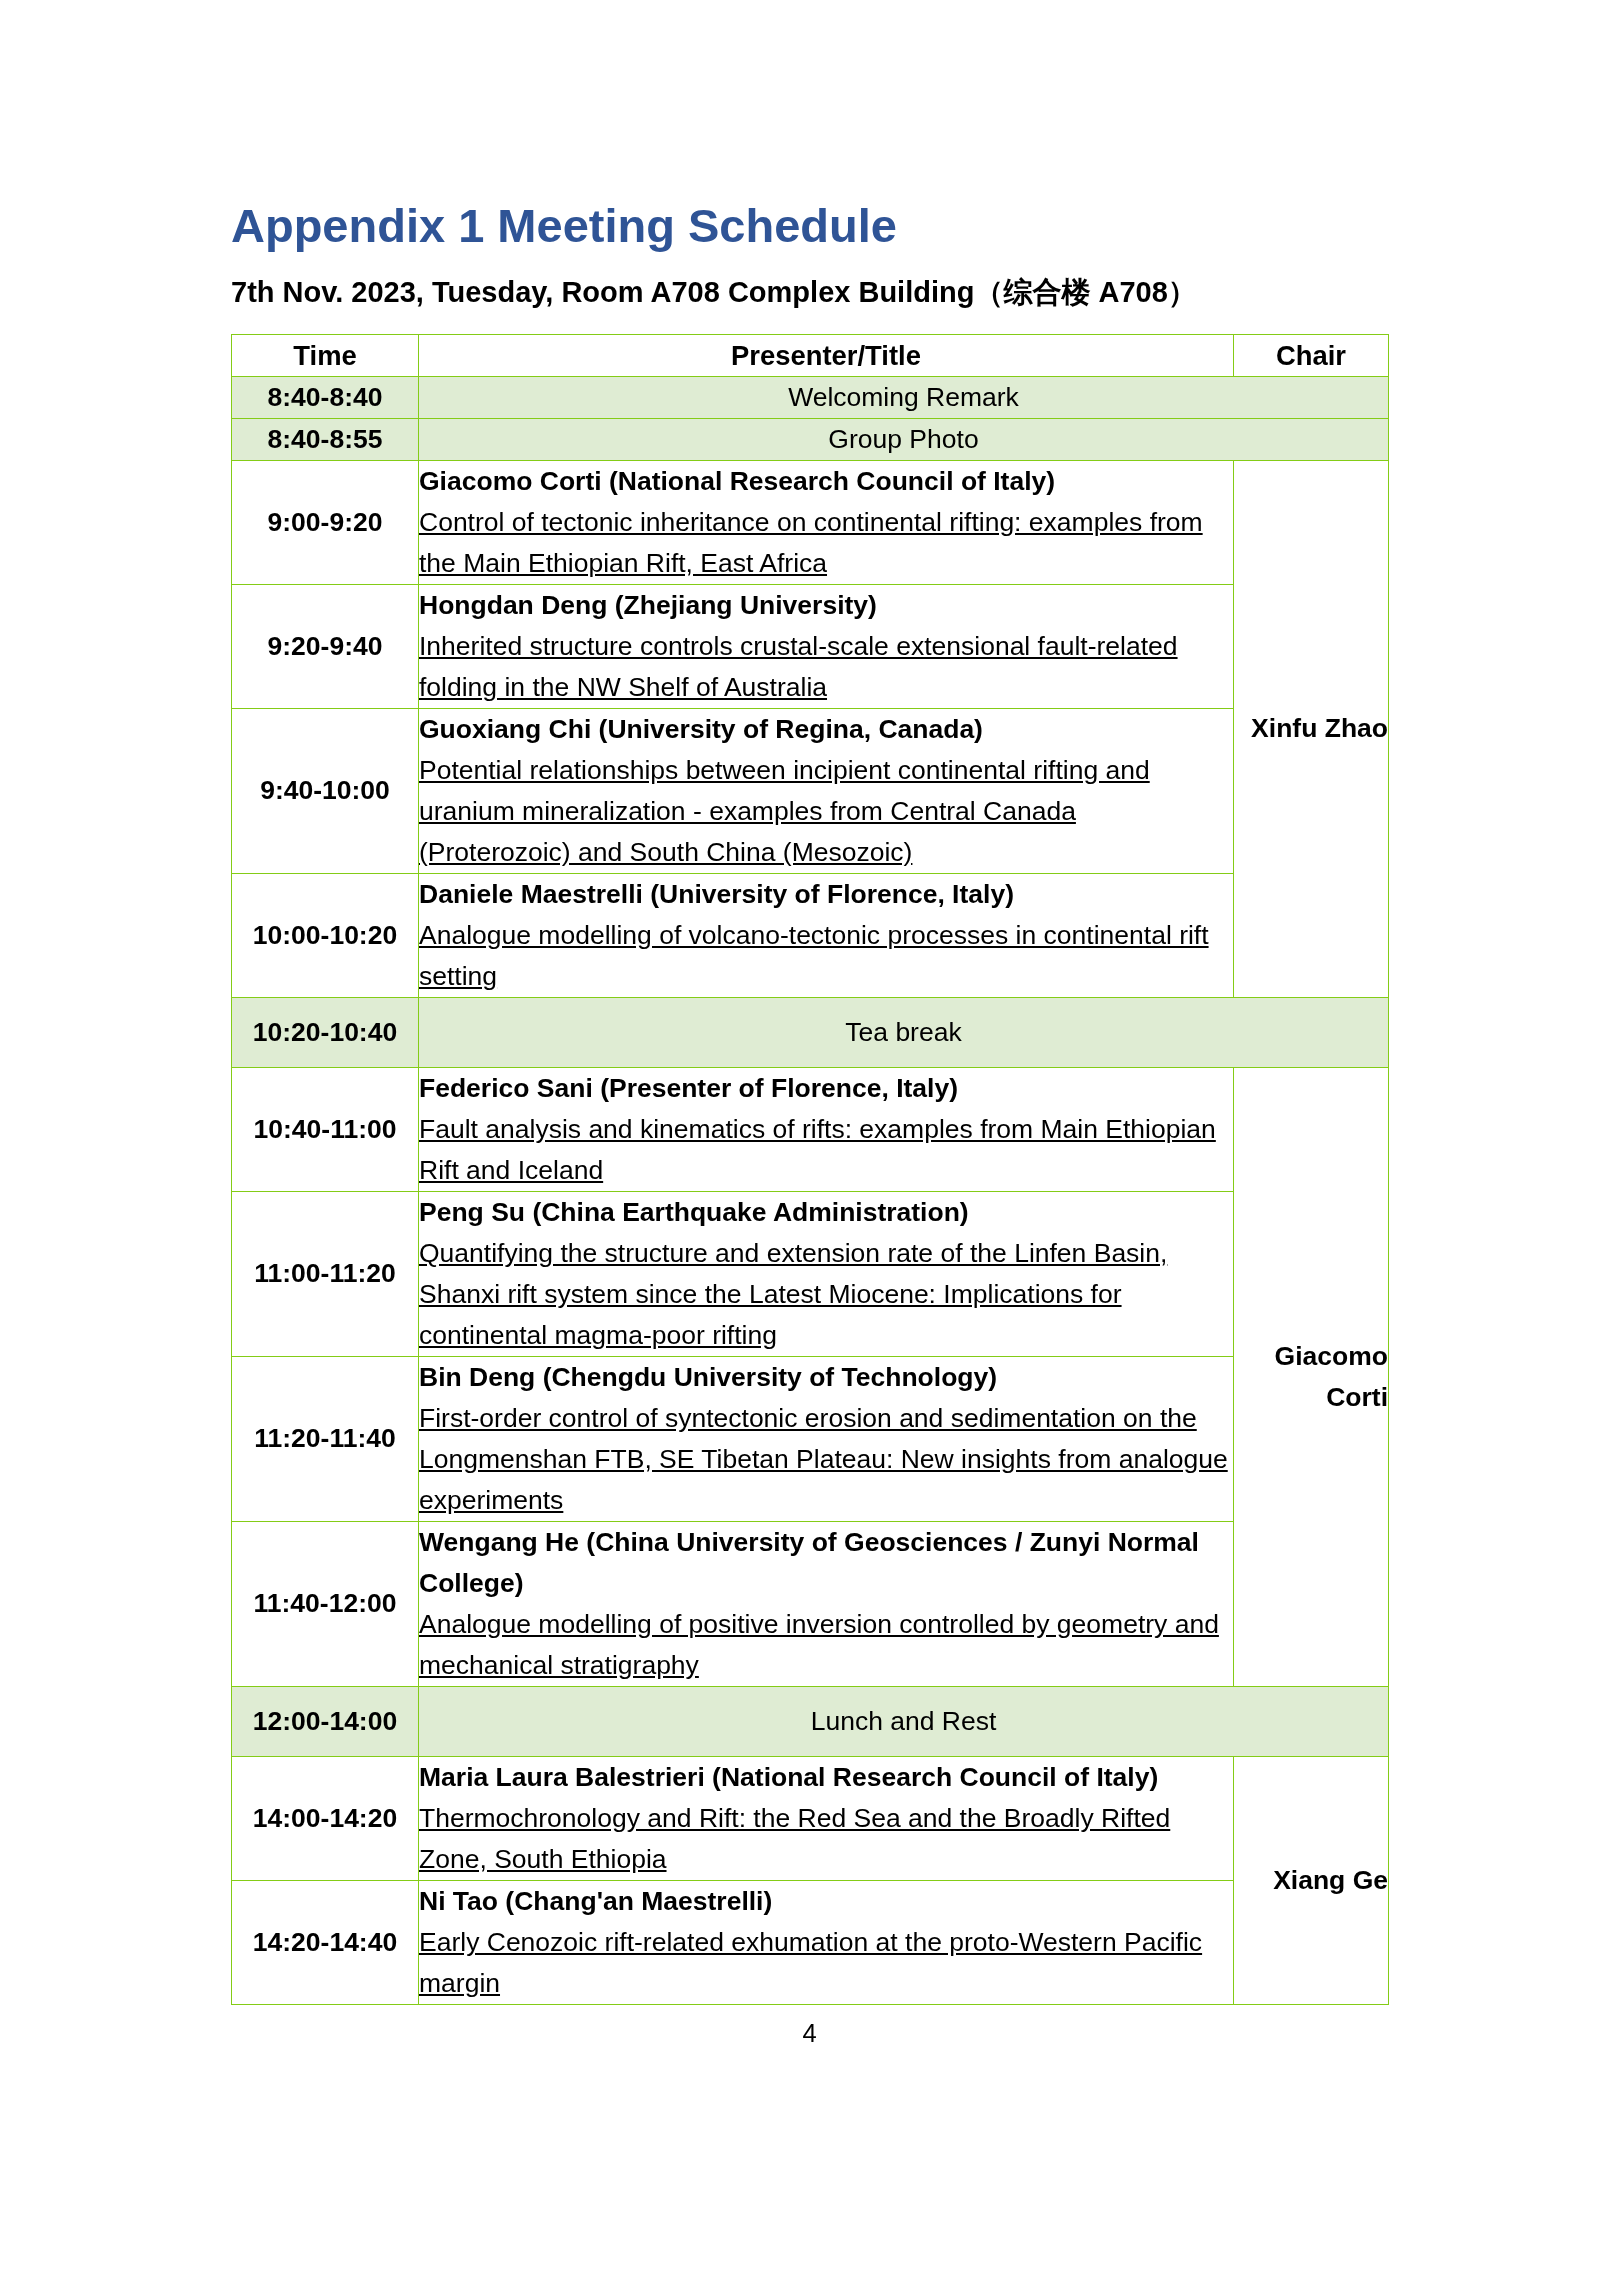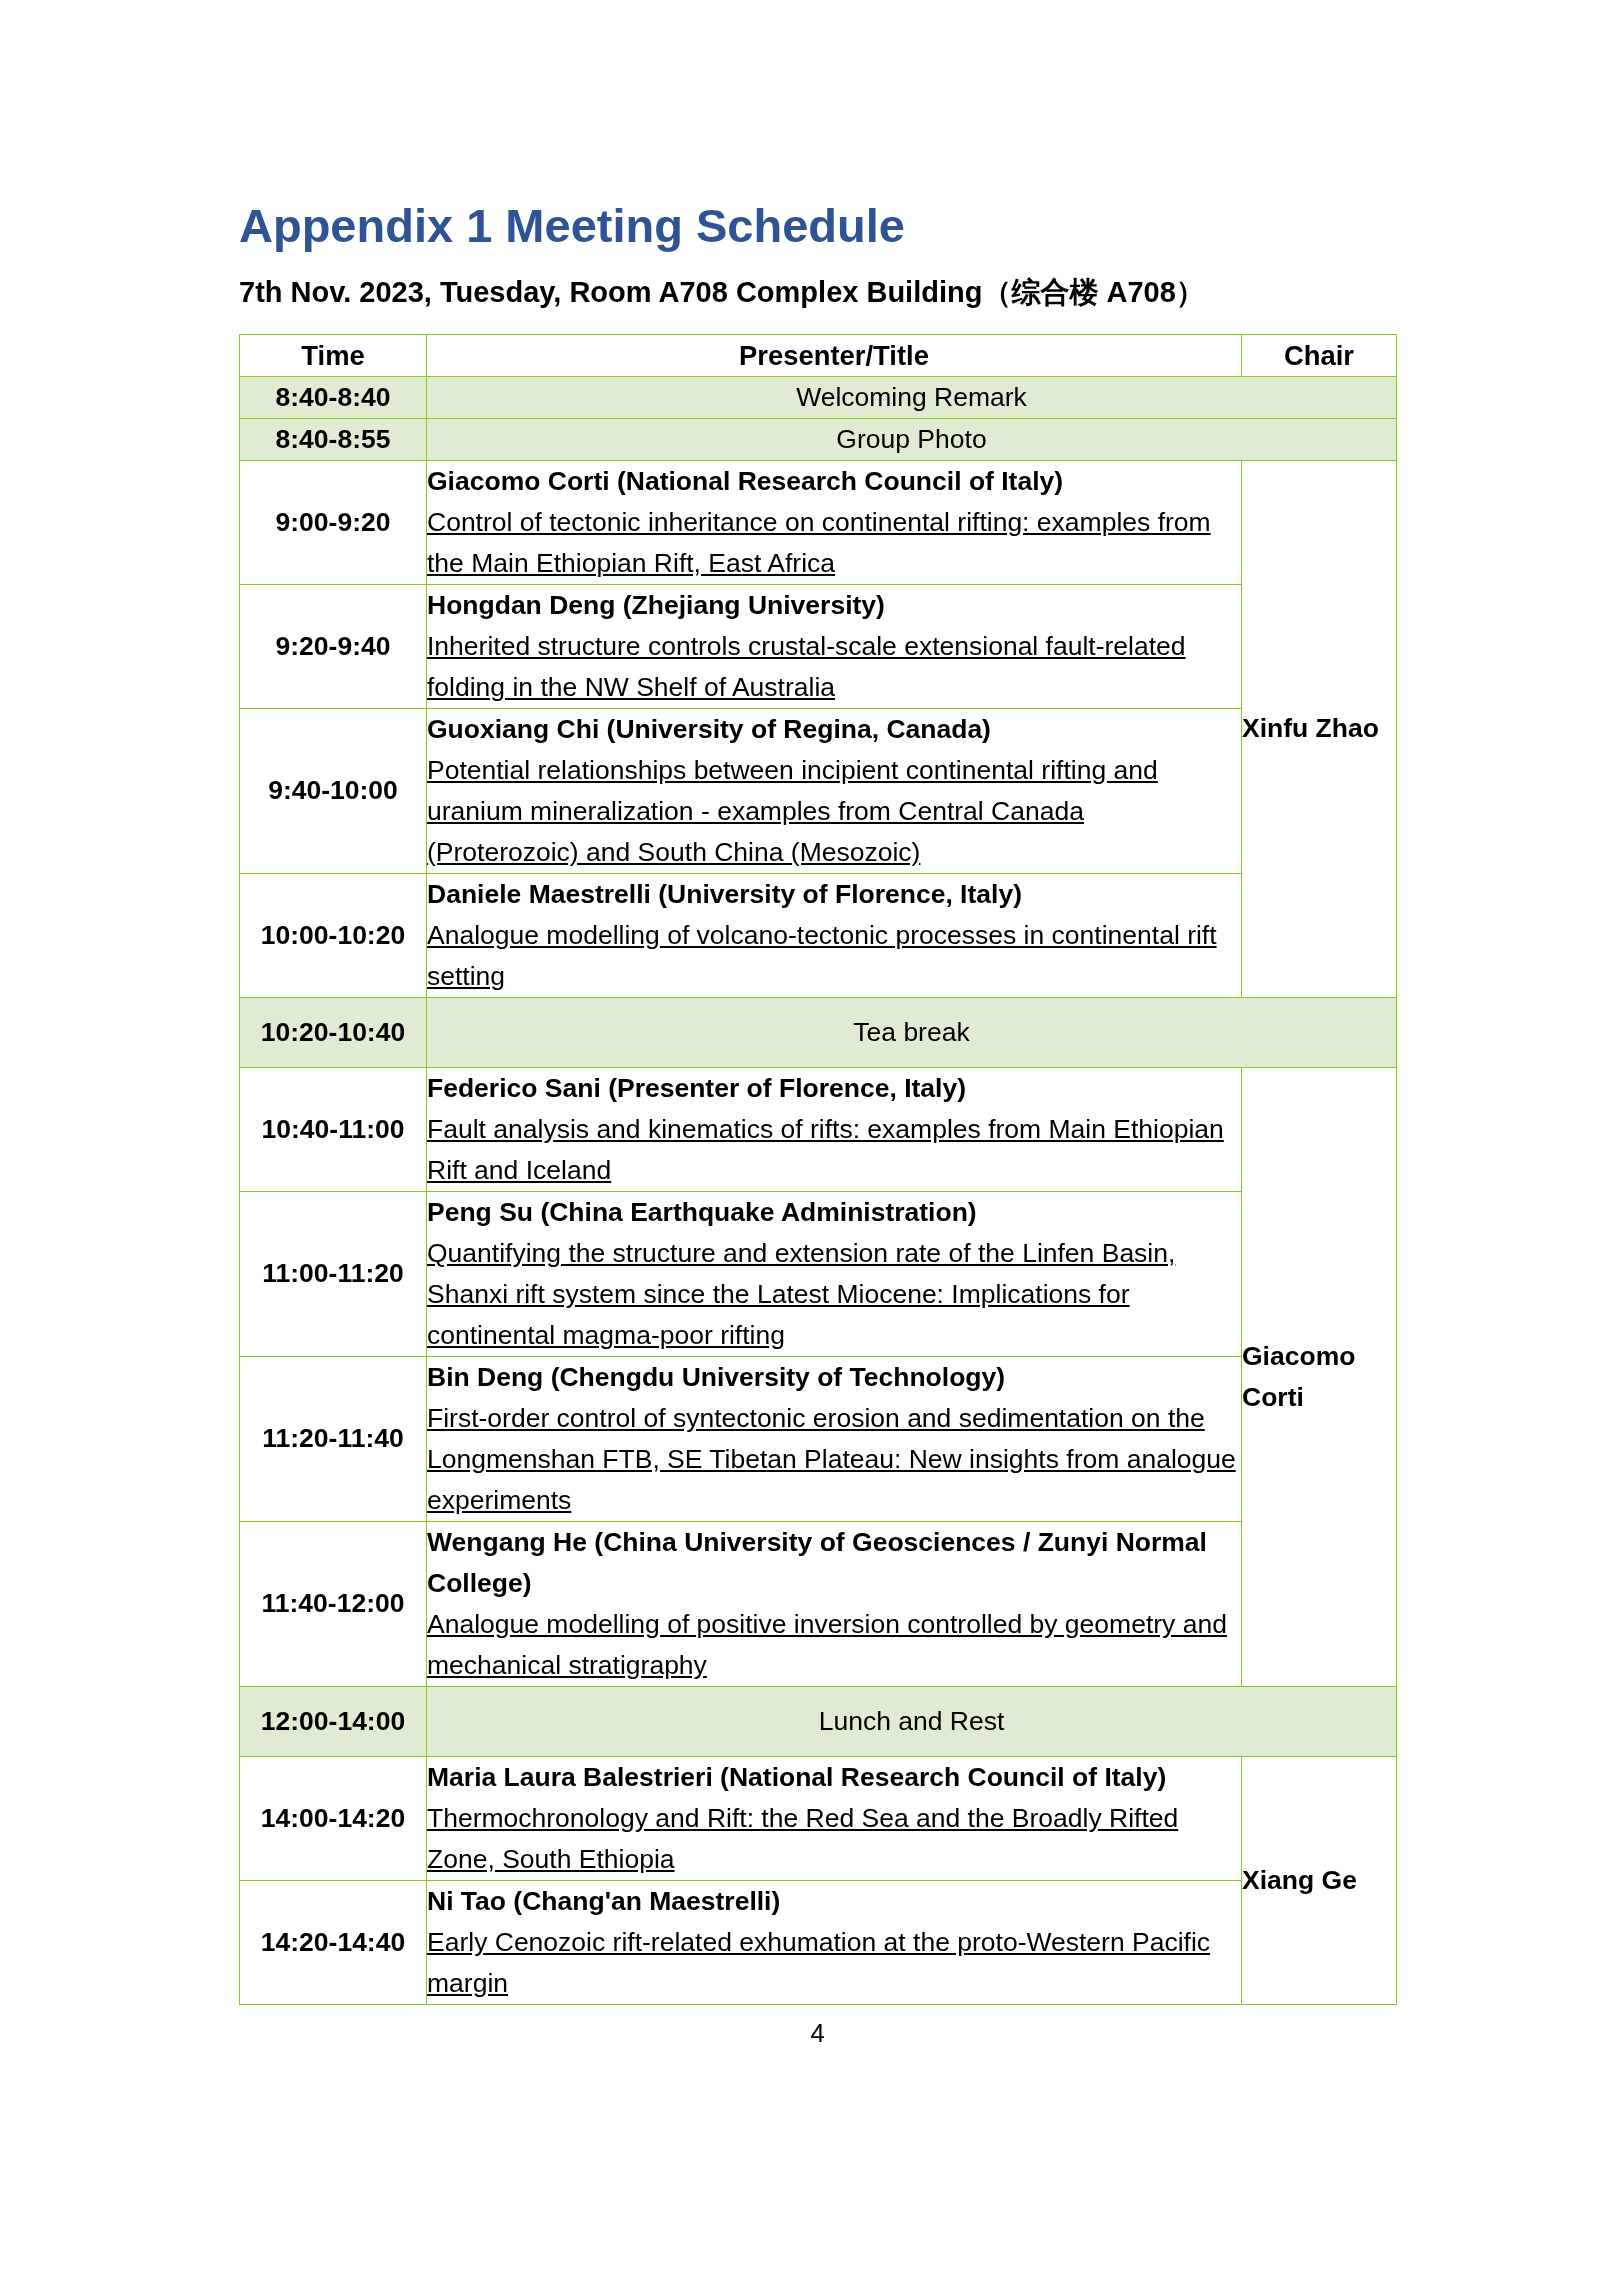--- a/index.html
+++ b/index.html
@@ -10,21 +10,21 @@
   body {
     width: 1621px;
     height: 2293px;
     position: relative;
     overflow: hidden;
     font-family: "Liberation Sans", sans-serif;
     color: #000000;
   }
   .content {
     position: absolute;
-    left: 239px;
+    left: 231px;
     top: 200px;
     width: 1157px;
   }
   .doc-title {
     font-size: 47px;
     font-weight: bold;
     color: var(--accent, #2f5496);
     margin: 0 0 23.5px 0;
     line-height: 1.1;
     letter-spacing: 0px;
@@ -84,21 +84,21 @@
     font-size: 25.5px;
   }
   td.presenter-cell .presenter-name {
     font-weight: bold;
   }
   td.presenter-cell .presenter-title {
     font-weight: normal;
     text-decoration: underline;
   }
   td.chair-cell {
-    text-align: left;
+    text-align: right;
     font-weight: bold;
     font-size: 26.5px;
     line-height: 43px;
   }
   .page-footer {
     margin-top: 13.7px;
     text-align: center;
     font-size: 25.5px;
     font-weight: normal;
   }

